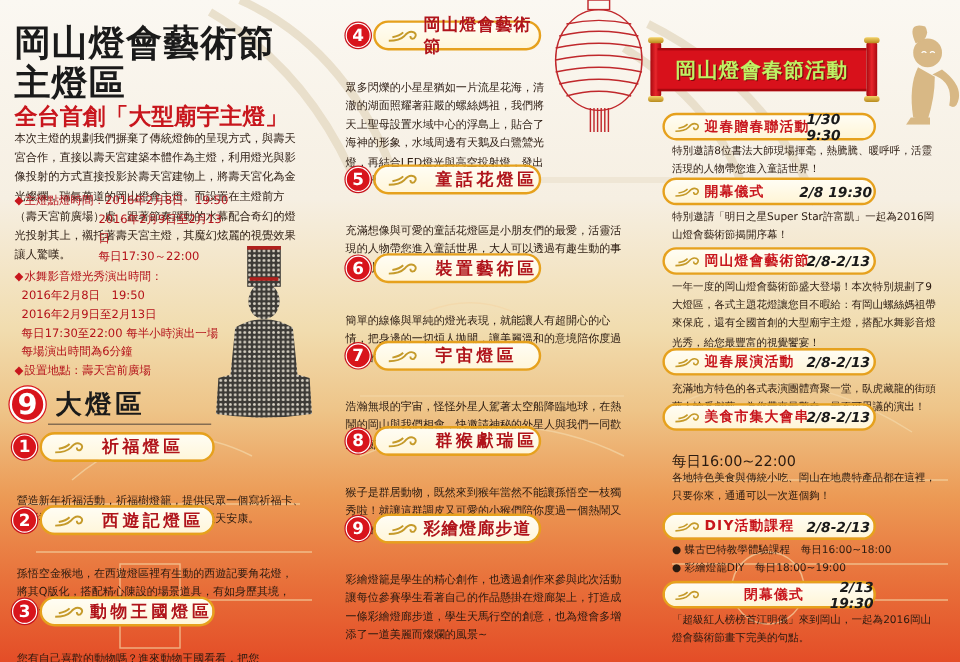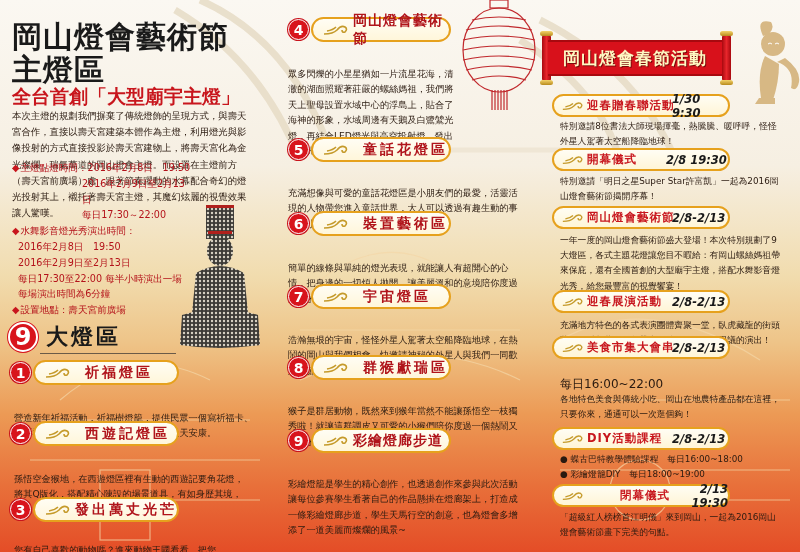--- a/index.html
+++ b/index.html
@@ -82,21 +82,21 @@
   .desc {
     position: absolute; font-size: 9.2px; line-height: 15.4px; color: #2a1a10; margin-top: 20px;
   }
   .banner-body {
     position: absolute; left: 548px; top: 40px; width: 174px; height: 36px;
     background: #d8111b;
     border-top: 2px solid #a8090f; border-bottom: 2px solid #a8090f;
     display: flex; align-items: center; justify-content: center;
   }
   .banner-body .t {
-    font-size: 17px; font-weight: bold; color: #fef9c3; letter-spacing: 1px;
+    font-size: 17px; font-weight: bold; color: #bef264; letter-spacing: 1px;
     text-shadow: 1px 1px 0 #7a0a0a;
   }
   .roll {
     position: absolute; top: 35px; width: 9px; height: 46px;
     background: linear-gradient(90deg, #a8090f, #e8262c, #a8090f);
     border-radius: 2px;
   }
   .roll::before, .roll::after {
     content: ""; position: absolute; left: -2px; width: 13px; height: 5px; border-radius: 3px;
     background: linear-gradient(180deg, #f4d36a, #b88a1c);
@@ -201,21 +201,21 @@
   </div>
 </div>
 <div class="desc" style="left:14px;top:451px;width:235px;">孫悟空金猴地，在西遊燈區裡有生動的西遊記要角花燈，將其Q版化，搭配精心陳設的場景道具，有如身歷其境，不妨一起來刺激一下~</div>
 
 <div class="sec" style="left:10px;top:497px;">
   <div class="badge">3</div>
   <div class="pill" style="width:146px;">
     <svg class="swirl" viewBox="0 0 26 12">
         <path d="M1 10 Q 10 10 14 6 Q 18 1 22 3 Q 25 5 22 8 Q 19 9 19 6 M 4 7 Q 10 6 13 3" fill="none" stroke="#c59a2a" stroke-width="1.6"></path>
       </svg>
-    <span class="name" style="margin-left:4px;">發出萬丈光芒</span>
+    <span class="name" style="margin-left:4px;">動物王國燈區</span>
   </div>
 </div>
 <div class="desc" style="left:14px;top:522px;width:210px;">您有自己喜歡的動物嗎？進來動物王國看看，把您喜愛的小動物找出來，與它拍張照並且看個仔細吧！</div>
 
 <div class="sec" style="left:288px;top:17px;">
   <div class="badge">4</div>
   <div class="pill" style="width:140px;">
     <svg class="swirl" viewBox="0 0 26 12">
         <path d="M1 10 Q 10 10 14 6 Q 18 1 22 3 Q 25 5 22 8 Q 19 9 19 6 M 4 7 Q 10 6 13 3" fill="none" stroke="#c59a2a" stroke-width="1.6"></path>
       </svg>
@@ -318,21 +318,21 @@
 </div>
 <div class="roll" style="left:722px;"></div>
 
 <div class="ev" style="top:94px;width:178px;">
   <svg class="swirl" style="width:22px;" viewBox="0 0 26 12">
       <path d="M1 10 Q 10 10 14 6 Q 18 1 22 3 Q 25 5 22 8 Q 19 9 19 6 M 4 7 Q 10 6 13 3" fill="none" stroke="#c59a2a" stroke-width="1.6"></path>
     </svg>
   <span class="name">迎春贈春聯活動</span>
   <span class="date" style="left:118px;">1/30 9:30</span>
 </div>
-<div class="rdesc" style="top:119px;">特別邀請8位書法大師現場揮毫，熱騰騰、暖呼呼，怪怪外星人駕著太空船降臨地球！</div>
+<div class="rdesc" style="top:119px;">特別邀請8位書法大師現場揮毫，熱騰騰、暖呼呼，活靈活現的人物帶您進入童話世界！</div>
 
 <div class="ev" style="top:148px;width:178px;">
   <svg class="swirl" style="width:22px;" viewBox="0 0 26 12">
       <path d="M1 10 Q 10 10 14 6 Q 18 1 22 3 Q 25 5 22 8 Q 19 9 19 6 M 4 7 Q 10 6 13 3" fill="none" stroke="#c59a2a" stroke-width="1.6"></path>
     </svg>
   <span class="name">開幕儀式</span>
   <span class="date" style="left:112px;">2/8 19:30</span>
 </div>
 <div class="rdesc" style="top:174px;">特別邀請「明日之星Super Star許富凱」一起為2016岡山燈會藝術節揭開序幕！</div>
 

